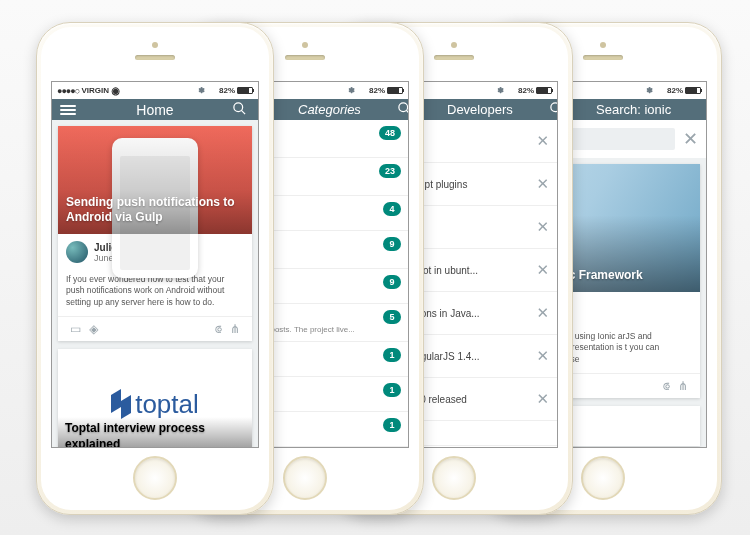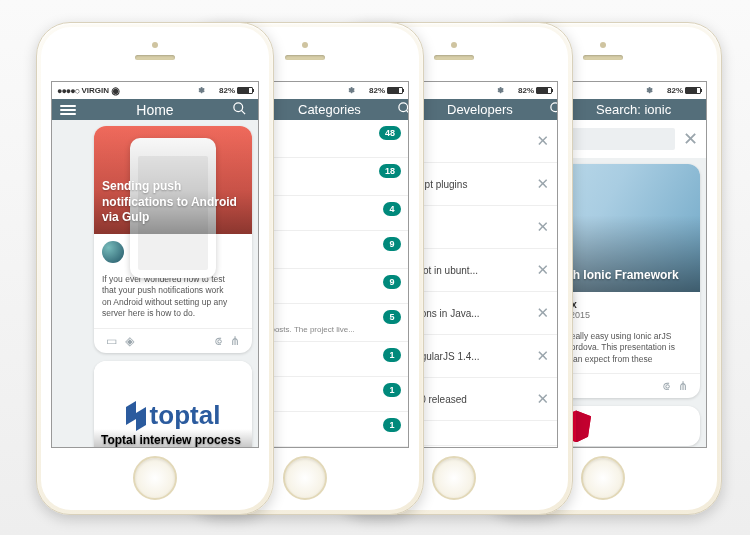--- a/index.html
+++ b/index.html
@@ -68,21 +68,21 @@
     padding:0 8px; font-size:14px; font-weight:500;gap:36px;
   }
   .navbar .title{flex:1; text-align:center; font-size:14px;}
   .navbar .title-left{flex:1; text-align:left; padding-left:4px; font-size:13px;}
   .navbar .icon{width:22px; text-align:center; font-size:15px;}
   .hamburger{width:16px;}
   .hamburger span{display:block;height:2px;background:#fff;margin:2px 0;border-radius:1px;}
   .search-svg{width:15px;height:15px;stroke:#fff;stroke-width:2;fill:none;}
   
   .content{flex:1;overflow:hidden;background:#eef1f2;padding:6px 6px 0 6px;}
-  .card{background:#fff;border-radius:12px;box-shadow:0 1px 3px rgba(0,0,0,.15);margin-bottom:8px;overflow:hidden;margin-left:36px;}
+  .card{background:#fff;border-radius:0;box-shadow:0 1px 3px rgba(0,0,0,.15);margin-bottom:8px;overflow:hidden;}
   .card-hero{height:108px;position:relative;color:#fff;display:flex;align-items:flex-end;padding:8px;}
   .hero1-bg{
     position:absolute; inset:0;
     background:#ef5350;
     background:linear-gradient(#ef6a5c,#e85a4e);
   }
   .hero1-device{
     position:absolute; left:50%; top:12px; transform:translateX(-50%);
     width:86px;height:140px;background:#fff;border-radius:10px;
     box-shadow:0 2px 6px rgba(0,0,0,.2);
@@ -96,21 +96,21 @@
   .author-date{font-size:9px;color:#777;}
   .excerpt{font-size:8.5px;color:#555;padding:4px 24px 8px 8px;line-height:1.35;}
   .card-actions{border-top:1px solid #eee;display:flex;align-items:center;padding:5px 8px;color:#9aa5ac;font-size:12px;}
   .card-actions .spacer{flex:1;}
   .card-actions span{padding:0 4px;}
   .card2{height:110px;position:relative;}
   .toptal{
     position:absolute;inset:0;display:flex;align-items:center;justify-content:center;
     background:#fff;
   }
-  .toptal-logo{font-size:26px;font-weight:700;color:#2b5b9e;display:flex;align-items:center;gap:4px;}
+  .toptal-logo{font-size:26px;font-weight:400;color:#2b5b9e;display:flex;align-items:center;gap:4px;}
   .toptal-mark{width:20px;height:28px;position:relative;}
   .toptal-mark::before,.toptal-mark::after{content:'';position:absolute;width:10px;height:18px;background:#2b5b9e;transform:skewY(-30deg);}
   .toptal-mark::before{left:0;top:2px;}
   .toptal-mark::after{right:0;top:8px;}
   .card2-overlay{position:absolute;left:0;right:0;bottom:0;height:42px;background:linear-gradient(to bottom,rgba(0,0,0,0),rgba(0,0,0,.5));display:flex;align-items:flex-end;padding:7px;}
   
   .cat-list{background:#fff;}
   .cat-item{border-bottom:1px solid #eee;padding:7px 8px;position:relative;}
   .cat-name{font-size:11px;color:#333;font-weight:500;}
   .cat-sub{font-size:8px;color:#888;margin-top:2px;}
@@ -227,37 +227,37 @@
           <span class="dots" style="opacity:0;">●●●●○</span>
           <span class="center">✽</span>
           <span class="right">
               <span>82%</span>
               <span class="battery-icon">
                 <span class="battery-fill"></span>
               </span>
             </span>
         </div>
         <div class="navbar">
-          <div class="title-left" style="padding-left:88px;">Categories</div>
+          <div class="title-left" style="padding-left:88px;font-style:italic;">Categories</div>
           <div class="icon"><svg class="search-svg" viewBox="0 0 24 24">
                 <circle cx="10" cy="10" r="7"></circle>
                 <line x1="15" y1="15" x2="21" y2="21"></line>
               </svg></div>
         </div>
         <div class="cat-list" style="flex:1;position:relative;">
           <div style="position:absolute;left:-90px;right:0;">
             <div class="cat-item">
                 <div class="cat-name">&nbsp;</div>
                 <div class="cat-sub">ay interest Front End Developers.</div>
                 <div class="badge">48</div>
               </div>
             <div class="cat-item">
                 <div class="cat-name">&nbsp;</div>
                 <div class="cat-sub">es to level up!</div>
-                <div class="badge">18</div>
+                <div class="badge">23</div>
               </div>
             <div class="cat-item" style="padding:11px 8px;">
                 <div class="cat-name">&nbsp;</div>
                 <div class="badge">4</div>
               </div>
             <div class="cat-item">
                 <div class="cat-name">&nbsp;</div>
                 <div class="cat-sub">ay interest Back End Developers.</div>
                 <div class="badge">9</div>
               </div>

